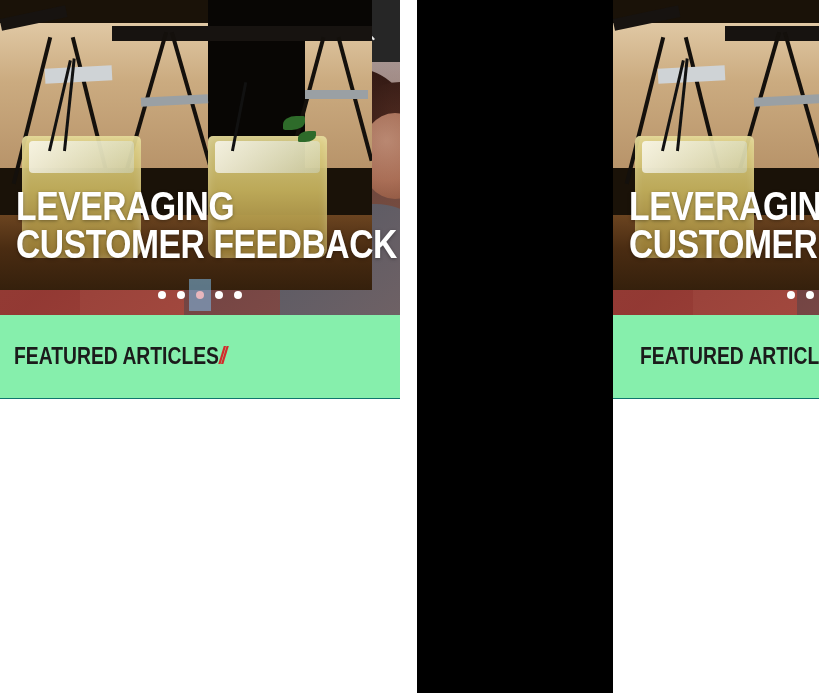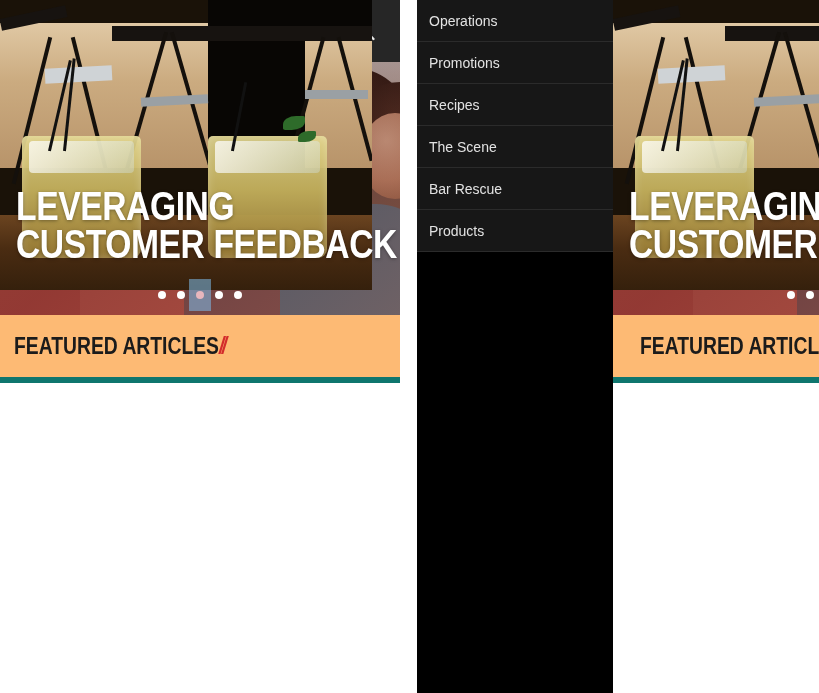--- a/index.html
+++ b/index.html
@@ -62,23 +62,23 @@
   }
   .dot { width:8px; height:8px; border-radius:50%; background:#fff; position:relative; cursor:pointer; }
   .dot.active { background:#e8b6bd; }
   .tap-hl {
     position:absolute; left:50%; top:50%; transform:translate(-50%,-50%);
     width:22px; height:32px; background:rgba(125,190,235,.55); z-index:-1;
   }
 
   
   .feat {
-    position:relative; height:68px; background:#fdba74;
+    position:relative; height:84px; background:#86efac;
     display:flex; align-items:center; padding:0 14px;
-    border-bottom:6px solid #0f766e;
+    border-bottom:1px solid #0f766e;
   }
   .feat-title {
     font-weight:bold; font-size:23px; color:#1b1b1b;
     letter-spacing:0px; transform:scaleX(0.84); transform-origin:left center;
     white-space:nowrap;
   }
   .feat-title .sl { color:#d32b2b; font-style:italic; letter-spacing:-3px; }
   .feat-right {
     position:absolute; right:14px; top:50%; transform:translateY(-50%);
     display:flex; align-items:center; gap:7px; cursor:pointer;
@@ -246,40 +246,20 @@
           <div class="straw" style="left:62%;top:28%;height:24%;transform:rotate(11deg);"></div>
           <div class="mint" style="left:76%;top:40%;width:22px;height:14px;"></div>
           <div class="mint" style="left:80%;top:45%;width:18px;height:11px;"></div>
         </div>
       </div>
 
     </div>
   </div>
 
   <div class="menu-panel">
-    <div class="menu-list">
-      <div class="menu-item">
-        <span>Operations</span>
-      </div>
-      <div class="menu-item">
-        <span>Promotions</span>
-      </div>
-      <div class="menu-item">
-        <span>Recipes</span>
-      </div>
-      <div class="menu-item">
-        <span>The Scene</span>
-      </div>
-      <div class="menu-item">
-        <span>Bar Rescue</span>
-      </div>
-      <div class="menu-item">
-        <span>Products</span>
-      </div>
-    </div>
     <div class="menu-filler" style="height:441px;"></div>
   </div>
 
   <div class="panel panel-c">
     <div class="page">
 
       <div class="hdr">
         <div class="hamburger">
           <i></i>
           <i></i>

